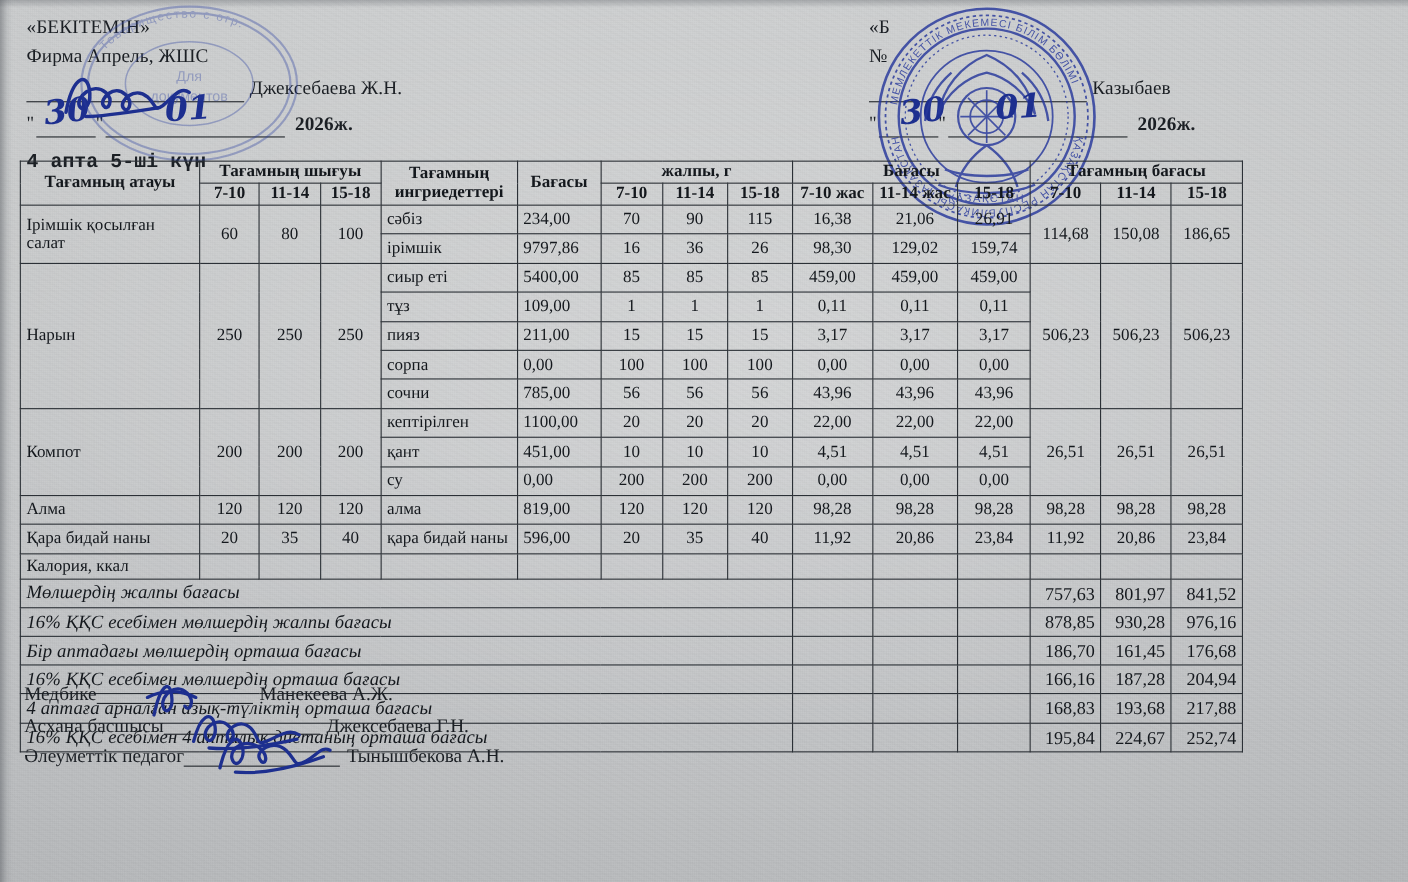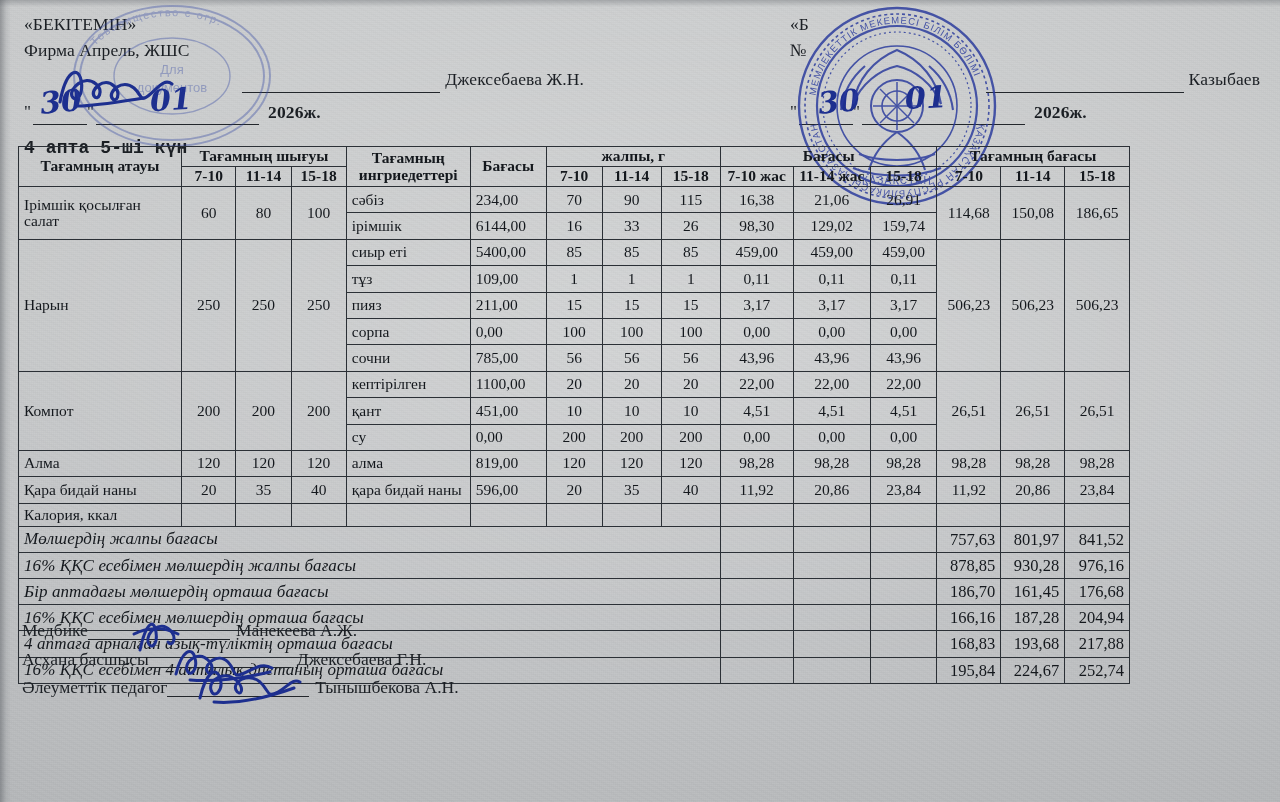--- a/index.html
+++ b/index.html
@@ -71,21 +71,20 @@
   }
   .hdr-left { left: 24px; top: 0; width: 560px; }
   .hdr-right { left: 790px; top: 0; width: 470px; }
 
   .hdr-line { white-space: nowrap; }
   .hdr-sig-row {
     display: flex;
     align-items: flex-end;
     margin-top: 4px;
     white-space: nowrap;
-    justify-content: flex-end;
   }
   .rule {
     display: inline-block;
     border-bottom: 1.6px solid #22262b;
     height: 15px;
   }
   .rule-w160 { width: 163px; }
   .rule-w140 { width: 142px; }
   .rule-w52  { width: 54px; }
   .rule-w196 { width: 198px; }
@@ -383,23 +382,23 @@
           <td class="num">115</td>
           <td class="num">16,38</td>
           <td class="num">21,06</td>
           <td class="num">26,91</td>
           <td class="num" rowspan="2">114,68</td>
           <td class="num" rowspan="2">150,08</td>
           <td class="num" rowspan="2">186,65</td>
         </tr>
         <tr class="datarow">
           <td class="name">ірімшік</td>
-          <td class="money">6144,00</td>
+          <td class="money">9797,86</td>
           <td class="num">16</td>
-          <td class="num">33</td>
+          <td class="num">36</td>
           <td class="num">26</td>
           <td class="num">98,30</td>
           <td class="num">129,02</td>
           <td class="num">159,74</td>
         </tr>
         <tr class="datarow">
           <td class="name" rowspan="5">Нарын</td>
           <td class="num" rowspan="5">250</td>
           <td class="num" rowspan="5">250</td>
           <td class="num" rowspan="5">250</td>

